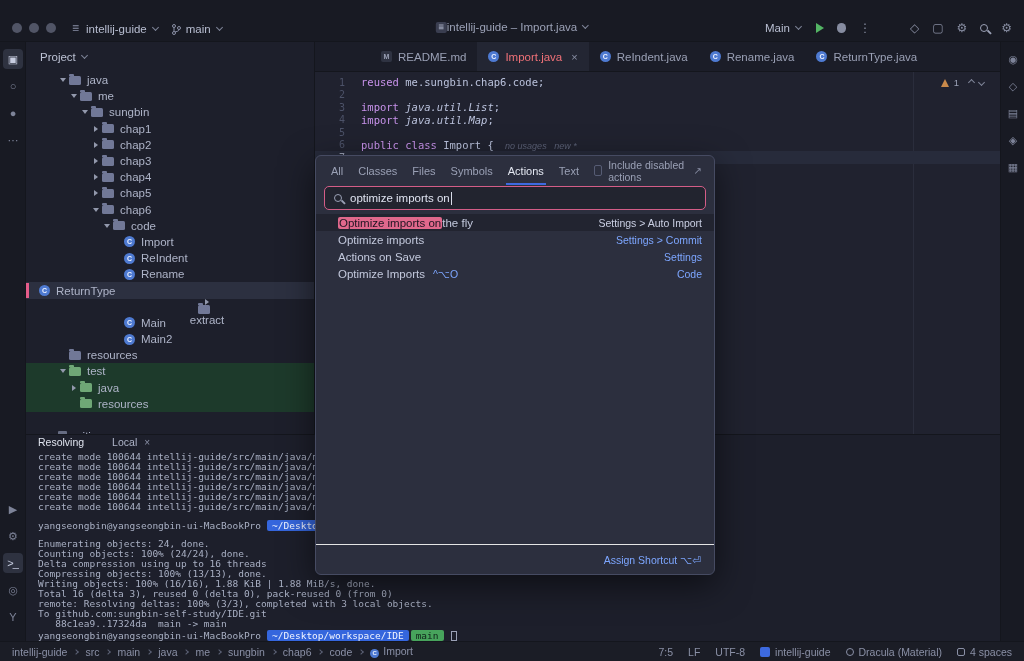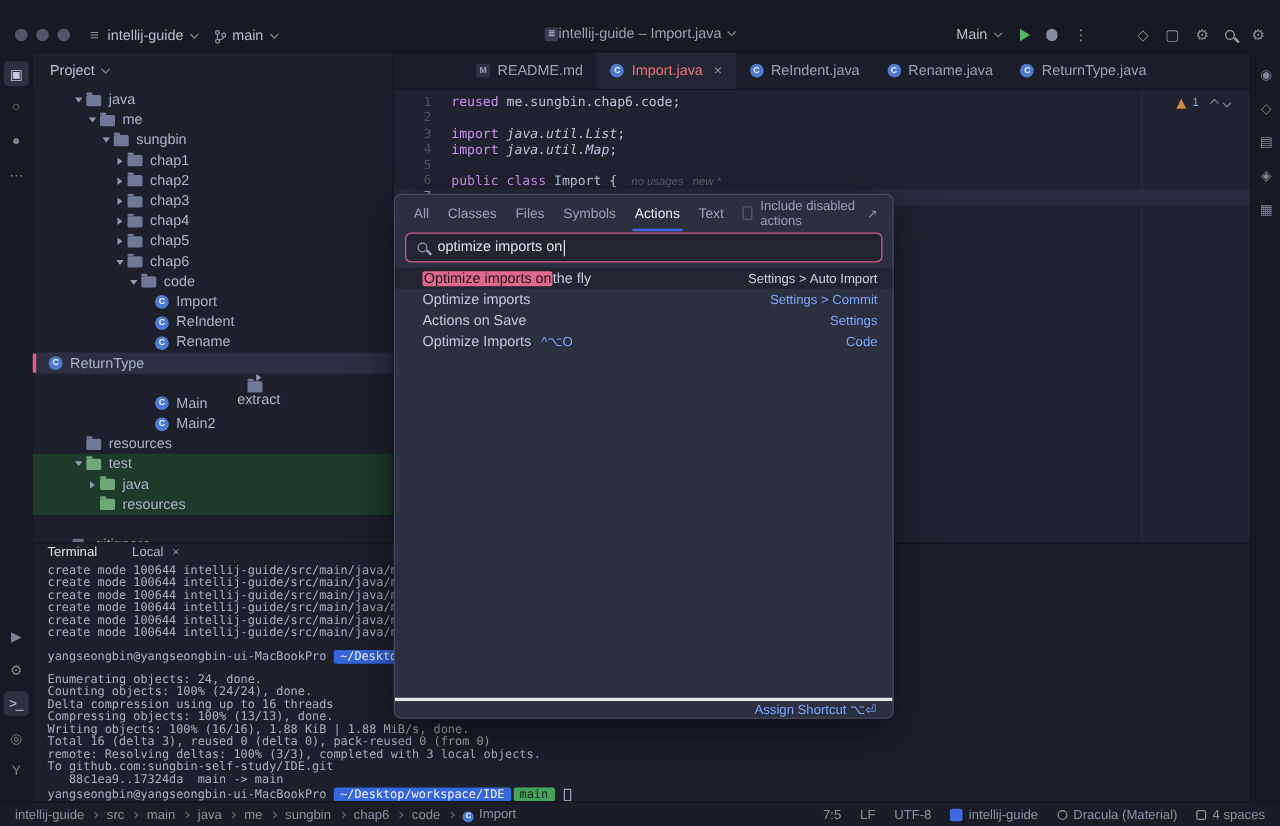--- a/index.html
+++ b/index.html
@@ -84,21 +84,21 @@
   .search-row{margin:1px 8px 4px;border:1.5px solid #d45d87;border-radius:5px;background:#22242f;height:24px;display:flex;align-items:center;padding:0 9px}
   .search-row .i-search{margin-right:8px}
   .search-text{color:#dfe3f0;font-size:11.5px}
   .caret-bar{width:1px;height:13px;background:#d9ddea;margin-left:1px}
   .rrow{height:17px;display:flex;align-items:center;padding:0 12px 0 22px;font-size:11.5px;color:#c3c9dd;white-space:nowrap}
   .rrow.selected{background:#222430}
   .match{background:#e0688c;color:#1d1420;border-radius:2px;padding:0 1px}
   .shortcut{color:#7da6ff;margin-left:8px;font-size:10.5px}
   .loc{margin-left:auto;color:#7da6ff;font-size:10.5px}
   .rrow.selected .loc{color:#c9cee2}
-  .popup-footer{position:absolute;bottom:0;left:0;right:0;height:16px;border-top:3px solid #e5e5e5;display:flex;align-items:center;justify-content:flex-end;padding:4px 13px;font-size:10.5px;color:#7da6ff;border-radius:0 0 6px 6px}
+  .popup-footer{position:absolute;bottom:0;left:0;right:0;height:30px;border-top:1px solid #e5e5e5;display:flex;align-items:center;justify-content:flex-end;padding:4px 13px;font-size:10.5px;color:#7da6ff;border-radius:0 0 6px 6px}
 
   
   .terminal{position:absolute;left:26px;right:24px;top:434px;bottom:20px;background:#1d1f2b;border-top:1px solid #14161d}
   .term-head{height:14px;display:flex;align-items:flex-start;padding:1px 0 0 12px;font-size:10.5px;color:#dfe3ee}
   .term-tab{margin-left:28px;color:#aeb4c8;display:flex;gap:7px;align-items:center}
   .term-tab .close{color:#8a90a6;font-size:10px}
   .term-body{padding:3px 0 0 12px;font-family:"DejaVu Sans Mono",monospace;font-size:9.5px;line-height:10px;color:#a9b0c4}
   .tline{white-space:pre;height:10px}
   .tline.blank{height:7px}
   .tline.prompt{height:13px;display:flex;align-items:center}
@@ -376,21 +376,21 @@
   <div class="inspect">
     <span class="warn-tri"></span>
     <span>1</span>
     <span class="chev-up" style="margin-left:5px"></span>
     <span class="chev-dn"></span>
   </div>
 </div>
 
 <div class="terminal">
   <div class="term-head">
-    <span>Terminal</span>
+    <span>Resolving</span>
     <span class="term-tab">
       <span>Local</span>
       <span class="close">×</span>
     </span>
   </div>
   <div class="term-body" id="term-body">
       <div class="tline">create mode 100644 intellij-guide/src/main/java/me/sungbin/c</div>
       <div class="tline">create mode 100644 intellij-guide/src/main/java/me/sungbin/c</div>
       <div class="tline">create mode 100644 intellij-guide/src/main/java/me/sungbin/c</div>
       <div class="tline">create mode 100644 intellij-guide/src/main/java/me/sungbin/c</div>

